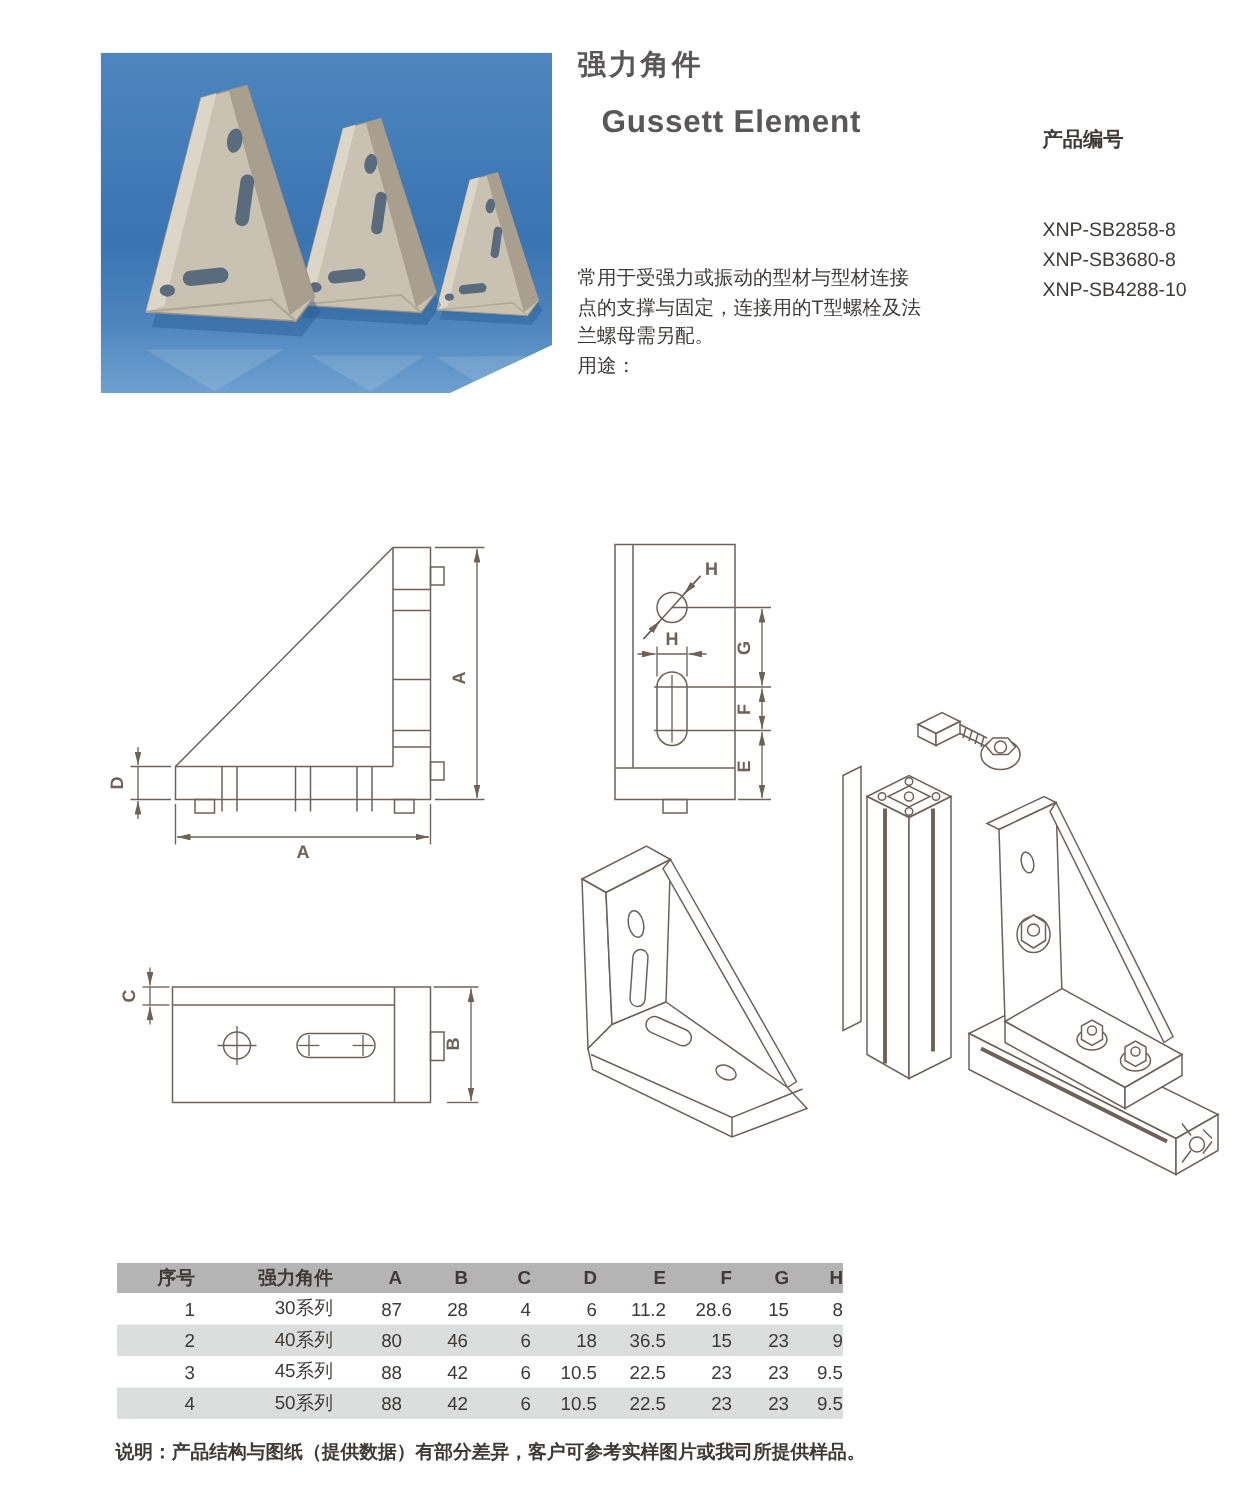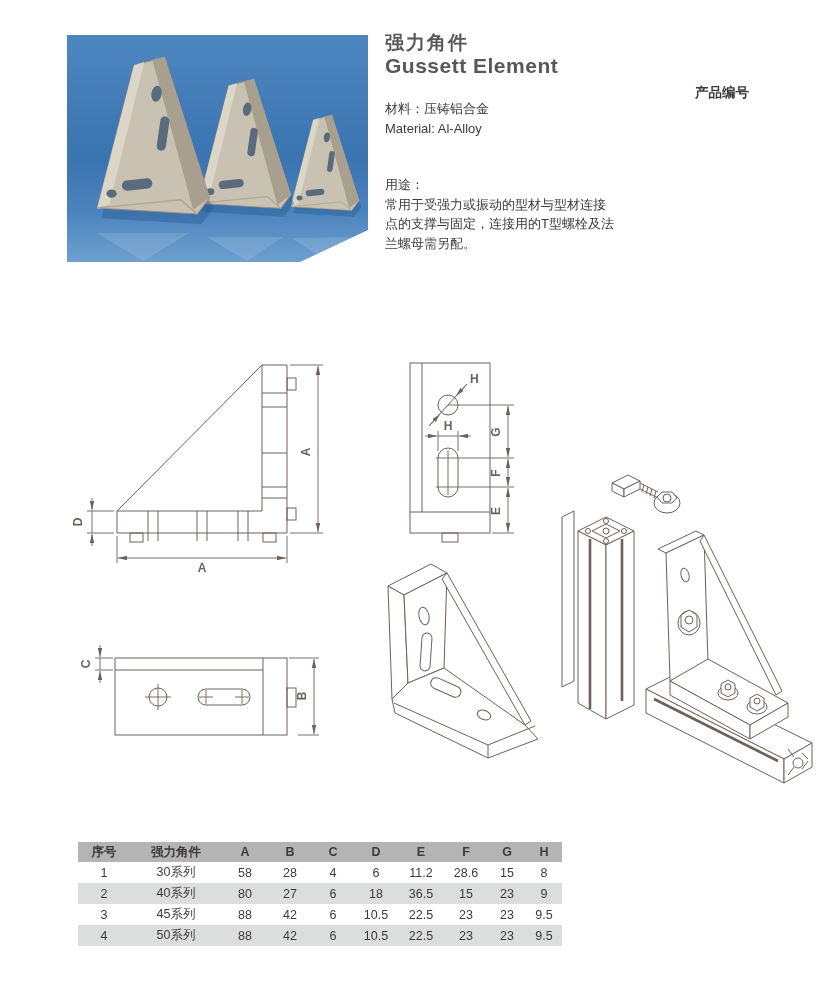--- a/index.html
+++ b/index.html
@@ -7,21 +7,21 @@
     --table-header-bg:#b4b4b5; --table-alt-bg:#dcdddd; --photo-blue:#3c78b4;
   }
   *{box-sizing:border-box;}
   html,body{margin:0;padding:0;background:#fff;}
   body{font-family:"Liberation Sans","DejaVu Sans",sans-serif;color:var(--text);}
   #page{position:relative;width:823px;height:997px;background:#fff;overflow:hidden;}
 
   .photo{position:absolute;left:67px;top:35px;width:301px;height:227px;}
 
   .title-zh{position:absolute;left:385px;top:30px;font-size:19px;letter-spacing:2px;color:var(--title);font-weight:bold;margin:0;}
-  .title-en{position:absolute;left:385px;top:54px;font-size:21px;color:var(--title);font-weight:bold;margin:0;letter-spacing:0.5px;}
+  .title-en{position:absolute;left:385px;top:54px;font-size:21px;color:var(--title);font-weight:bold;margin:16px;letter-spacing:0.5px;}
 
   .material{position:absolute;left:385px;top:99px;font-size:13px;line-height:20px;}
   .codes-label{position:absolute;left:695px;top:84px;font-size:13.5px;font-weight:bold;}
   .codes-list{position:absolute;left:695px;top:143px;font-size:13px;line-height:20px;}
   .usage{position:absolute;left:385px;top:175px;font-size:13px;line-height:19.5px;width:232px;}
 
   svg text{font-family:"Liberation Sans","DejaVu Sans",sans-serif;}
   .ln{stroke:var(--line);fill:none;stroke-width:1;}
   .lnw{stroke:var(--line);fill:#fff;stroke-width:1;}
   .thick{stroke:var(--line);fill:none;stroke-width:2.6;}
@@ -29,21 +29,21 @@
   .dtext{fill:var(--line);font-size:12px;font-weight:bold;}
   .arrhead{fill:var(--line);}
 
   .dw{position:absolute;}
   #side-view{left:60px;top:355px;}
   #front-view{left:398px;top:355px;}
   #top-view{left:60px;top:598px;}
   #iso-view{left:368px;top:553px;}
   #assembly-view{left:550px;top:453px;}
 
-  table.spec{position:absolute;left:78px;top:842px;width:484px;border-collapse:collapse;font-size:12.5px;color:var(--text);text-align:center;table-layout:fixed;}
+  table.spec{position:absolute;left:78px;top:842px;width:484px;border-collapse:collapse;font-size:12.5px;color:var(--text);text-align:right;table-layout:fixed;}
   table.spec th{background:var(--table-header-bg);font-weight:bold;height:20px;padding:0;font-size:12.5px;}
   table.spec td{height:21px;padding:0;}
   table.spec tr.alt td{background:var(--table-alt-bg);}
 
   .note{position:absolute;left:77px;top:960px;font-size:12.5px;font-weight:bold;color:var(--text);}
 </style>
 </head>
 <body>
 
 <svg width="0" height="0" style="position:absolute" aria-hidden="true">
@@ -112,30 +112,31 @@
           <ellipse cx="30" cy="134" rx="5" ry="4" fill="#5a6b7d"></ellipse>
           <polyline points="16,148 98,140 114,154" fill="none" stroke="#b0a797" stroke-width="1.5"></polyline>
         </g>
       </g>
     </svg>
   </div>
 
   <h1 class="title-zh">强力角件</h1>
   <h2 class="title-en">Gussett Element</h2>
 
-  <div class="material">
-    <div>材料：压铸铝合金</div>
-    <div>Material: Al-Alloy</div>
-  </div>
 
   <div class="codes-label">产品编号</div>
+  <div class="codes-list">
+      <div>XNP-SB2858-8</div>
+      <div>XNP-SB3680-8</div>
+      <div>XNP-SB4288-10</div>
+    </div>
 
   <div class="usage">
+    <div>常用于受强力或振动的型材与型材连接点的支撑与固定，连接用的T型螺栓及法兰螺母需另配。</div>
     <div>用途：</div>
-    <div>常用于受强力或振动的型材与型材连接点的支撑与固定，连接用的T型螺栓及法兰螺母需另配。</div>
   </div>
 
   <svg id="side-view" class="dw" width="270" height="218" viewBox="0 0 270 218">
     <path class="ln" d="M202,10 L227,10 L227,178 L57,178 L57,156 Z"></path>
     <line class="ln" x1="202" y1="10" x2="202" y2="156"></line>
     <line class="ln" x1="57" y1="156" x2="202" y2="156"></line>
     <g class="ln">
       <line x1="202" y1="38" x2="227" y2="38"></line>
         <line x1="202" y1="52" x2="227" y2="52"></line>
       <line x1="202" y1="98" x2="227" y2="98"></line>
@@ -329,34 +330,34 @@
           <th>E</th>
           <th>F</th>
           <th>G</th>
           <th>H</th>
         </tr>
     </thead>
     <tbody>
         <tr>
           <td>1</td>
           <td>30系列</td>
-          <td>58</td>
+          <td>87</td>
           <td>28</td>
           <td>4</td>
           <td>6</td>
           <td>11.2</td>
           <td>28.6</td>
           <td>15</td>
           <td>8</td>
         </tr>
         <tr class="alt">
           <td>2</td>
           <td>40系列</td>
           <td>80</td>
-          <td>27</td>
+          <td>46</td>
           <td>6</td>
           <td>18</td>
           <td>36.5</td>
           <td>15</td>
           <td>23</td>
           <td>9</td>
         </tr>
         <tr>
           <td>3</td>
           <td>45系列</td>
@@ -377,13 +378,14 @@
           <td>6</td>
           <td>10.5</td>
           <td>22.5</td>
           <td>23</td>
           <td>23</td>
           <td>9.5</td>
         </tr>
       </tbody>
   </table>
 
+  <div class="note">说明：产品结构与图纸（提供数据）有部分差异，客户可参考实样图片或我司所提供样品。</div>
 </div>
 
 </body></html>

